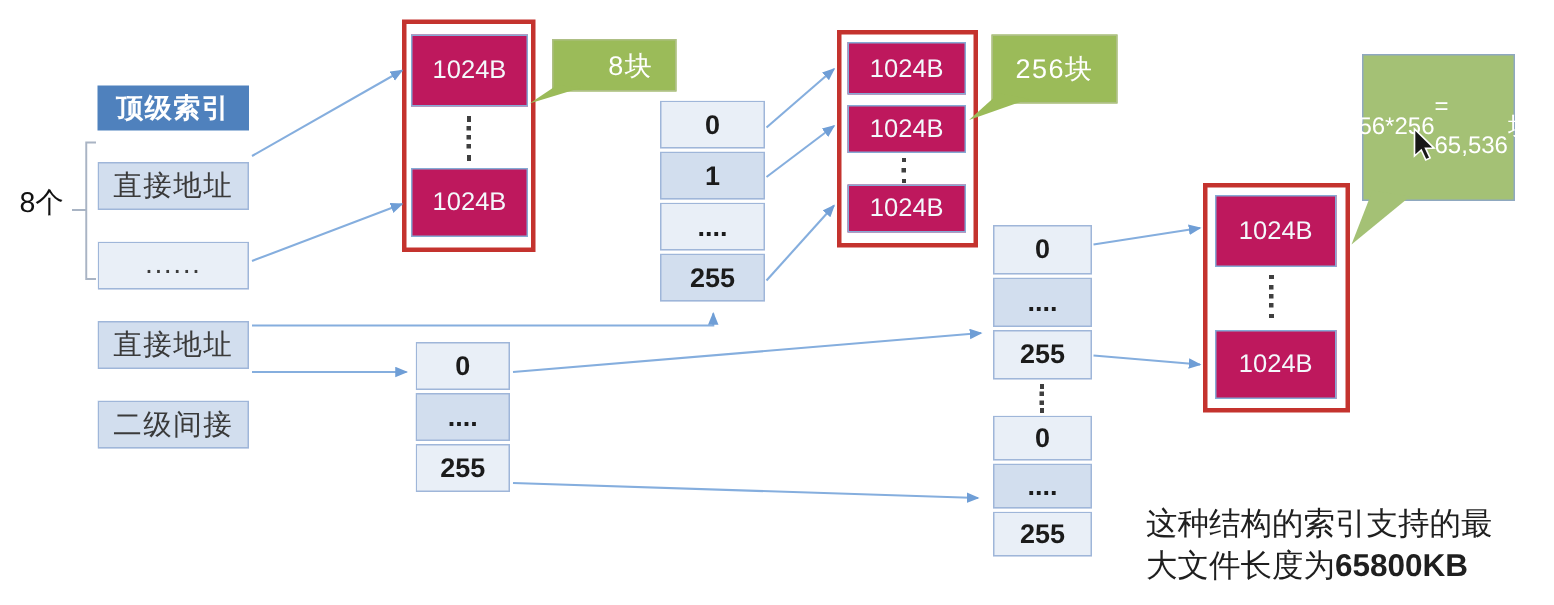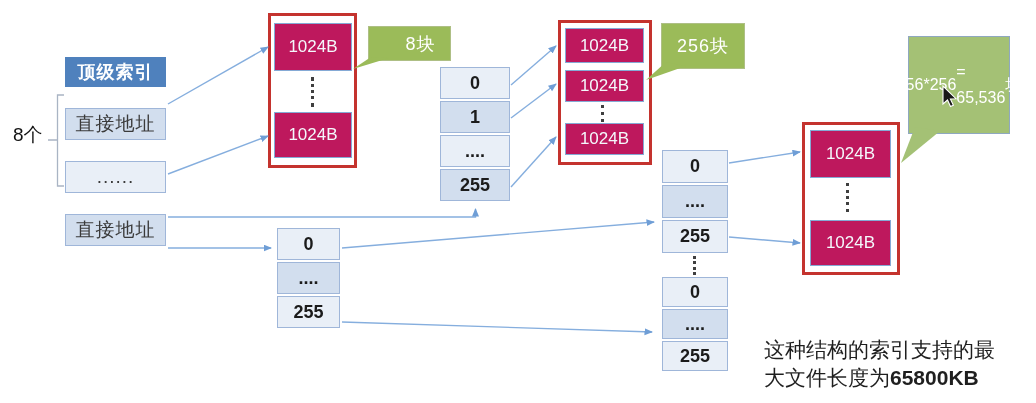--- a/index.html
+++ b/index.html
@@ -85,20 +85,21 @@
 
 <div class="canvas">
 
   <div class="count-label">8个</div>
 
   <div class="tbl t-top">
     <div class="hdr">顶级索引</div>
     <div class="cell dark cjk">直接地址</div>
     <div class="cell light cjk">......</div>
     <div class="cell dark cjk">直接地址</div>
+    <div class="cell dark cjk">二级间接</div>
   </div>
 
   <div class="frame f1">
     <div class="blk b1">1024B</div>
     <div class="blk b2">1024B</div>
   </div>
   <div class="vdots d1"></div>
 
   <div class="callout c1">8块</div>
 

